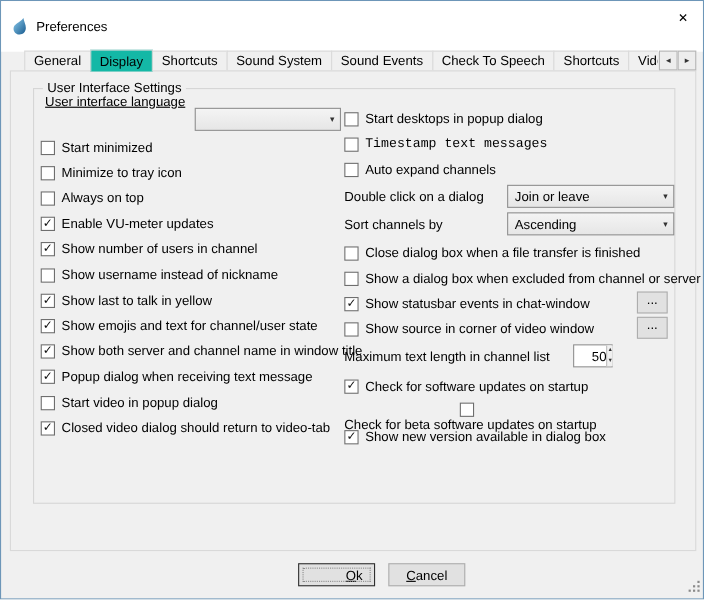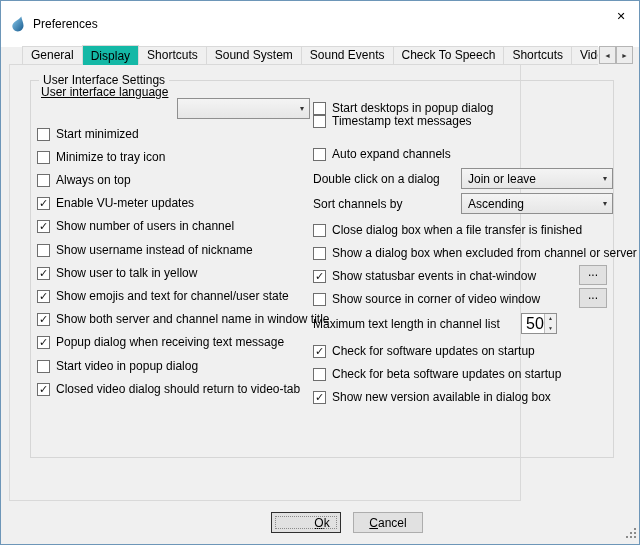--- a/index.html
+++ b/index.html
@@ -38,21 +38,21 @@
     position: relative; z-index: 3; height: 22px; margin-bottom: -2px;
     border-bottom: none; background: #14b8a6; line-height: 20px;
   }
   .tab-scroll {
     position: absolute; top: 45px; width: 17px; height: 18px; z-index: 4;
     border: 1px solid #b5b5b5; background: #ededed;
     display: flex; align-items: center; justify-content: center;
     font-size: 7px; color: #333;
   }
   .pane {
-    position: absolute; left: 8px; top: 63px; width: 512px; height: 437px;
+    position: absolute; left: 8px; top: 63px; width: 624px; height: 437px;
     border: 1px solid #d9d9d9; background: #f0f0f0;
   }
   .group {
     position: absolute; left: 20px; top: 15px; width: 584px; height: 378px;
     border: 1px solid #d6d6d6;
   }
   .group-title {
     position: absolute; left: 8px; top: -8px; background: #f0f0f0;
     padding: 0 4px; font-size: 12px;
   }
@@ -78,21 +78,21 @@
   .dots-btn {
     position: absolute; width: 28px; height: 20px;
     border: 1px solid #adadad; background: #e1e1e1;
     display: flex; align-items: center; justify-content: center;
     font-size: 12px; line-height: 6px; padding-bottom: 6px;
   }
   .spin {
     position: absolute; width: 36px; height: 21px;
     border: 1px solid #8f8f8f; background: #fff; display: flex;
   }
-  .spin-val { flex: 1; display: flex; align-items: center; padding-left: 4px; font-size: 16px; }
+  .spin-val { flex: 1; display: flex; align-items: center; padding-left: 16px; font-size: 12px; }
   .spin-btns { width: 14px; border-left: 1px solid #bdbdbd; display: flex; flex-direction: column; background: #f0f0f0; }
   .spin-up, .spin-down { flex: 1; font-size: 5px; line-height: 9px; text-align: center; color: #333; }
   .btn {
     position: absolute; width: 70px; height: 21px;
     background: #e1e1e1; border: 1px solid #adadad;
     font: 12px "Liberation Sans", sans-serif;
     display: flex; align-items: center; justify-content: center; padding: 0;
   }
   .btn-label { display: block; }
   .btn-label::first-letter { text-decoration: underline; }
@@ -172,21 +172,21 @@
       <div class="row" style="left:6px; top:137px;">
         <span class="cb">✓</span>
         <span class="lbl">Show number of users in channel</span>
       </div>
       <div class="row" style="left:6px; top:161px;">
         <span class="cb"></span>
         <span class="lbl">Show username instead of nickname</span>
       </div>
       <div class="row" style="left:6px; top:184px;">
         <span class="cb">✓</span>
-        <span class="lbl">Show user to talk in yellow</span>
+        <span class="lbl">Show last to talk in yellow</span>
       </div>
       <div class="row" style="left:6px; top:207px;">
         <span class="cb">✓</span>
         <span class="lbl">Show emojis and text for channel/user state</span>
       </div>
       <div class="row" style="left:6px; top:230px;">
         <span class="cb">✓</span>
         <span class="lbl">Show both server and channel name in window title</span>
       </div>
       <div class="row" style="left:6px; top:253px;">
@@ -199,21 +199,21 @@
       </div>
       <div class="row" style="left:6px; top:300px;">
         <span class="cb">✓</span>
         <span class="lbl">Closed video dialog should return to video-tab</span>
       </div>
 
       <div class="row" style="left:282px; top:19px;">
         <span class="cb"></span>
         <span class="lbl">Start desktops in popup dialog</span>
       </div>
-      <div class="row" style="left:282px; top:32px;">
+      <div class="row" style="left:282px; top:42px;font-family:Liberation Mono, monospace;">
         <span class="cb"></span>
         <span class="lbl">Timestamp text messages</span>
       </div>
       <div class="row" style="left:282px; top:65px;">
         <span class="cb"></span>
         <span class="lbl">Auto expand channels</span>
       </div>
 
       <span class="static-lbl" style="left:282px; top:91px;">Double click on a dialog</span>
       <div class="combo" style="left:430px; top:87px; width:152px;">
@@ -258,21 +258,21 @@
         <span class="spin-btns">
           <span class="spin-up">▲</span>
           <span class="spin-down">▼</span>
         </span>
       </div>
 
       <div class="row" style="left:282px; top:262px;">
         <span class="cb">✓</span>
         <span class="lbl">Check for software updates on startup</span>
       </div>
-      <div class="row" style="left:282px; top:285px;">
+      <div class="row" style="left:282px; top:285px;flex-direction:column;">
         <span class="cb"></span>
         <span class="lbl">Check for beta software updates on startup</span>
       </div>
       <div class="row" style="left:282px; top:308px;">
         <span class="cb">✓</span>
         <span class="lbl">Show new version available in dialog box</span>
       </div>
 
     </div>
   </div>

